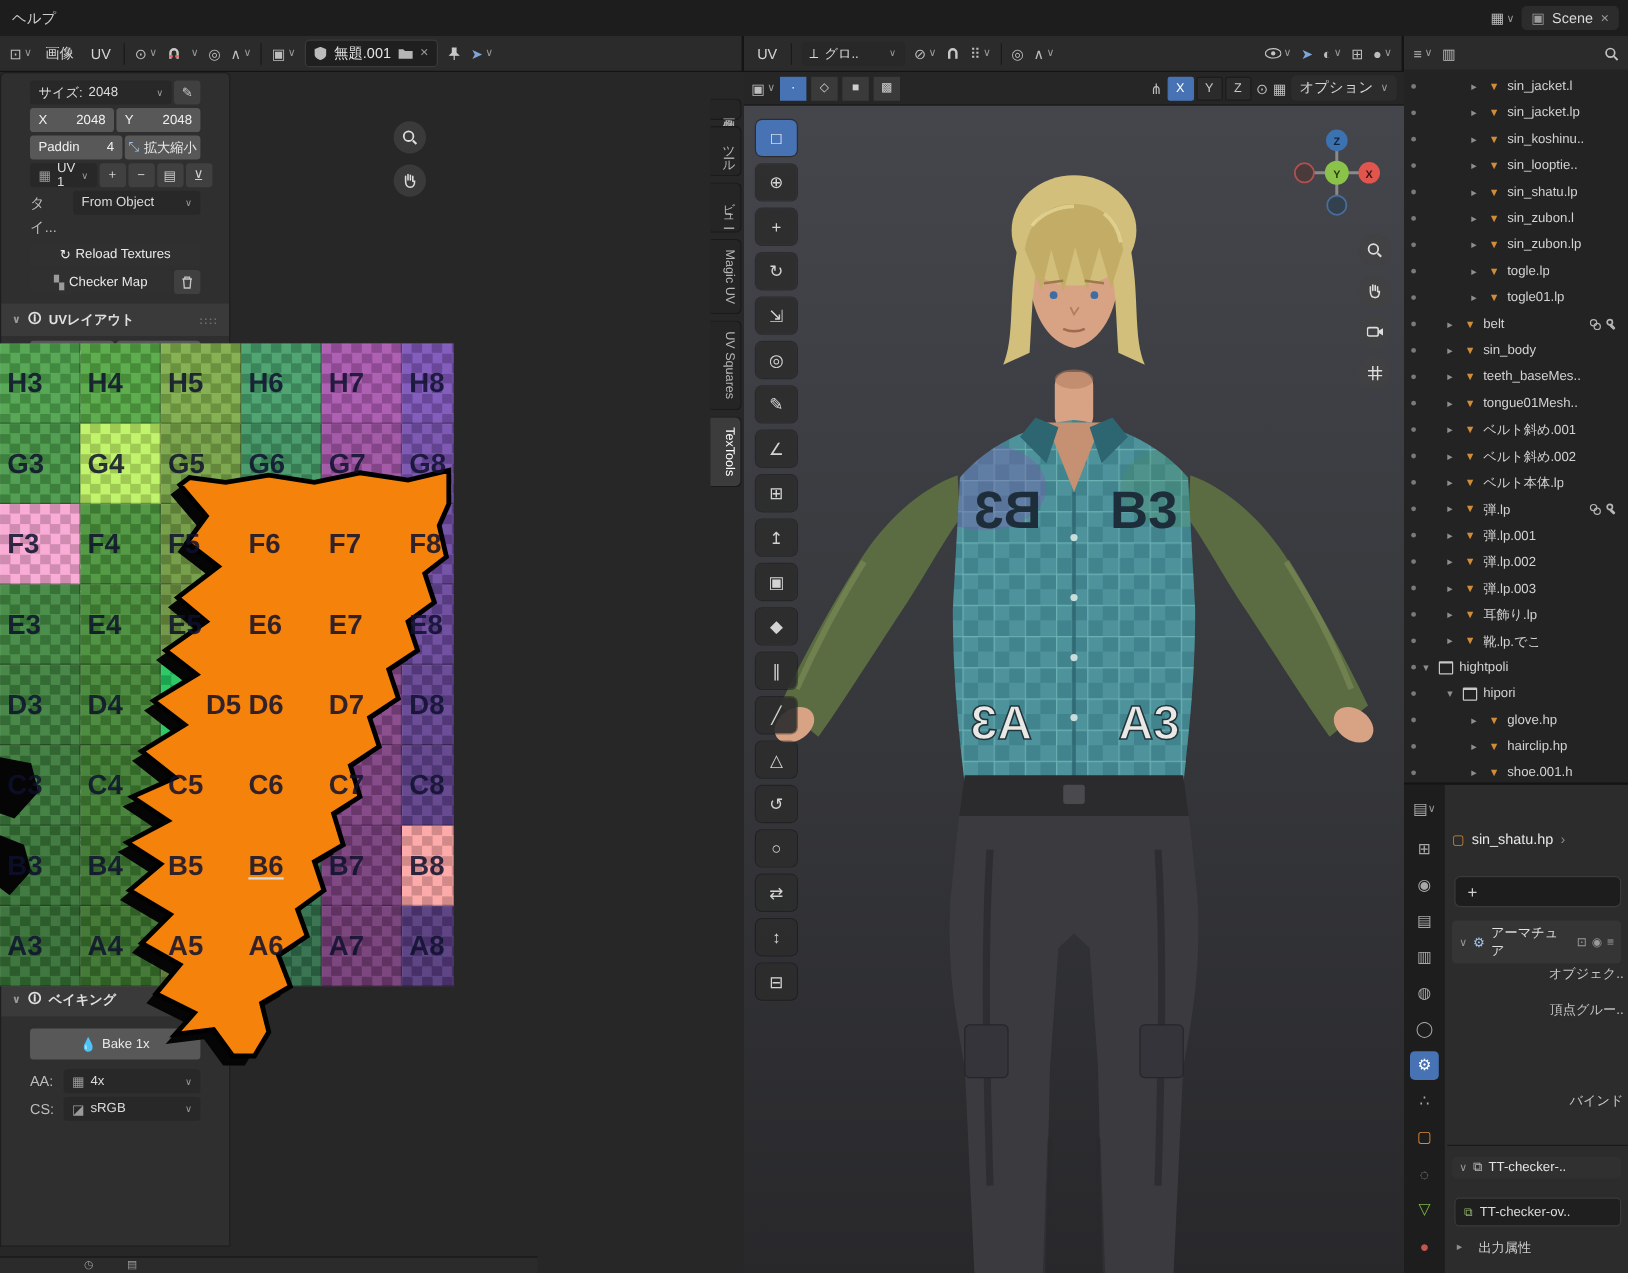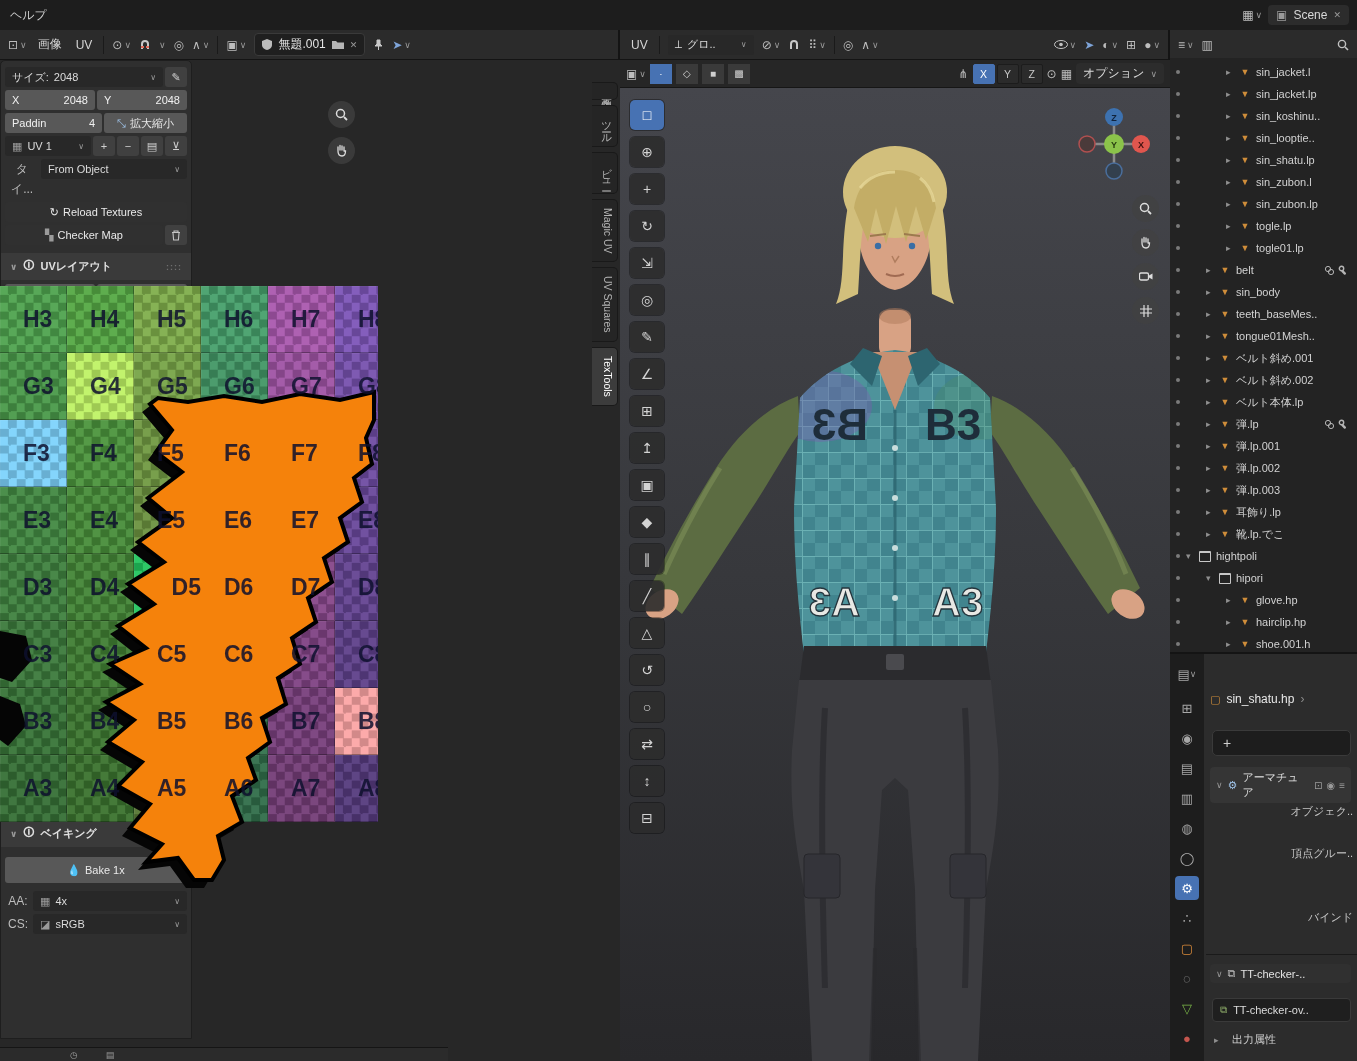--- a/index.html
+++ b/index.html
@@ -45,29 +45,29 @@
   .vsep{width:1px;height:18px;background:#1a1a1a;}
 
   
   #uv-area{left:0;top:60px;width:620px;height:1001px;background:#272727;border-right:2px solid #141414;}
   #checker{left:0;top:226px;width:378px;height:536px;overflow:hidden;}
   #checker-grid{display:grid;grid-template-columns:repeat(6,67px);grid-auto-rows:67px;width:402px;}
   .uv-cell{position:relative;display:flex;align-items:center;box-shadow:inset -1px -1px 0 rgba(0,0,0,.3),inset 1px 1px 0 rgba(255,255,255,.05);}
   .uv-cell::after{content:"";position:absolute;inset:0;
       background:repeating-conic-gradient(rgba(0,0,0,.17) 0% 25%, rgba(255,255,255,.055) 0% 50%);
       background-size:16.75px 16.75px;}
-  .uv-cell-label{position:relative;z-index:1;font-weight:bold;font-size:23px;color:rgba(14,16,46,.85);padding-left:23px;}
+  .uv-cell-label{position:relative;z-index:1;font-weight:bold;font-size:23px;color:rgba(14,16,46,.85);padding-left:6px;}
   #uv-overlay{left:0;top:0;pointer-events:none;}
   .navball{position:absolute;width:27px;height:27px;border-radius:50%;background:rgba(66,66,66,.75);
            display:flex;align-items:center;justify-content:center;}
 
   
   #npanel{left:384px;top:22px;width:192px;height:979px;background:#2f2f2f;border:1px solid #1e1e1e;
           border-radius:5px 5px 0 0;box-sizing:border-box;padding-top:3px;overflow:hidden;}
-  .prow{display:flex;gap:2px;margin:3px 4px;text-align:center;}
+  .prow{display:flex;gap:2px;margin:3px 24px;}
   .sect{display:flex;align-items:center;gap:6px;background:#3a3a3a;margin:8px 0 4px;padding:4px 9px;
         font-weight:bold;color:#e0e0e0;font-size:11px;}
   .grip{margin-left:auto;color:#6f6f6f;letter-spacing:1px;font-size:9px;}
   .gbtn{flex:1;height:18px;display:flex;align-items:center;justify-content:center;background:#4c4c4c;
         border-radius:2px;color:#cfcfcf;font-size:10px;}
   #side-tabs{left:592px;top:22px;width:26px;display:flex;flex-direction:column;gap:5px;}
   .vtab{writing-mode:vertical-rl;background:#252525;border:1px solid #191919;border-left:none;
         border-radius:0 5px 5px 0;padding:8px 3px;font-size:10.5px;color:#b5b5b5;white-space:nowrap;}
   .vtab.active{background:#3c3c3c;color:#ffffff;}
 
@@ -242,21 +242,21 @@
           </div>
           <div class="uv-cell" style="background-color: rgb(66, 150, 101);">
             <span class="uv-cell-label">G6</span>
           </div>
           <div class="uv-cell" style="background-color: rgb(159, 83, 164);">
             <span class="uv-cell-label">G7</span>
           </div>
           <div class="uv-cell" style="background-color: rgb(118, 80, 173);">
             <span class="uv-cell-label">G8</span>
           </div>
-          <div class="uv-cell" style="background-color: #7dd3fc;">
+          <div class="uv-cell" style="background-color: #f9a8d4;">
             <span class="uv-cell-label">F3</span>
           </div>
           <div class="uv-cell" style="background-color: rgb(75, 148, 60);">
             <span class="uv-cell-label">F4</span>
           </div>
           <div class="uv-cell" style="background-color: rgb(112, 153, 66);">
             <span class="uv-cell-label">F5</span>
           </div>
           <div class="uv-cell" style="background-color: rgb(62, 141, 94);">
             <span class="uv-cell-label">F6</span>
@@ -323,21 +323,21 @@
           </div>
           <div class="uv-cell" style="background-color: rgb(55, 116, 55);">
             <span class="uv-cell-label">B3</span>
           </div>
           <div class="uv-cell" style="background-color: rgb(60, 119, 48);">
             <span class="uv-cell-label">B4</span>
           </div>
           <div class="uv-cell" style="background-color: rgb(90, 124, 53);">
             <span class="uv-cell-label">B5</span>
           </div>
-          <div class="uv-cell" style="background-color: rgb(50, 114, 76);">
+          <div class="uv-cell" style="background-color: rgb(50, 114, 76); text-decoration: underline;">
             <span class="uv-cell-label">B6</span>
           </div>
           <div class="uv-cell" style="background-color: rgb(120, 62, 124);">
             <span class="uv-cell-label">B7</span>
           </div>
           <div class="uv-cell" style="background-color: #fca5a5;">
             <span class="uv-cell-label">B8</span>
           </div>
           <div class="uv-cell" style="background-color: rgb(53, 111, 53);">
             <span class="uv-cell-label">A3</span>
@@ -1096,21 +1096,21 @@
       <span class="ic" style="color:#9fc3e8;">⚙</span>
       <span>アーマチュア</span>
       <span style="margin-left:auto;display:flex;gap:4px;color:#9a9a9a;font-size:10px;">
         <span class="ic">⊡</span>
         <span class="ic">◉</span>
         <span class="ic">≡</span>
       </span>
     </div>
 
     <span class="prop-label" style="top:150px;">オブジェク..</span>
-    <span class="prop-label" style="top:192px;">頂点グルー..</span>
+    <span class="prop-label" style="top:180px;">頂点グルー..</span>
     <span class="prop-label" style="top:256px;">バインド</span>
 
     <div class="abs" style="left:36px;top:300px;right:0;height:1px;background:#1a1a1a;"></div>
 
     <div class="panel-hdr" style="left:40px;top:310px;right:6px;background:#303030;">
       <span class="tiny">∨</span>
       <span class="ic" style="color:#b5b5b5;">⧉</span>
       <span>TT-checker-..</span>
     </div>
     <div class="abs" style="left:42px;top:344px;right:6px;height:22px;background:#1f1f1f;border:1px solid #3a3a3a;border-radius:4px;display:flex;align-items:center;gap:6px;padding:0 7px;">

